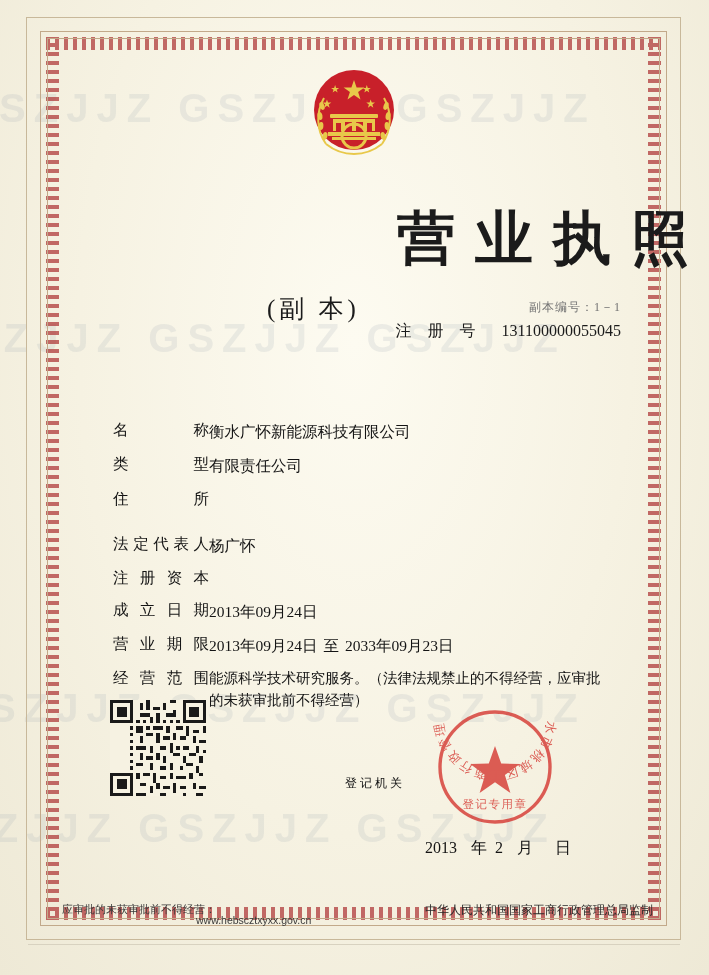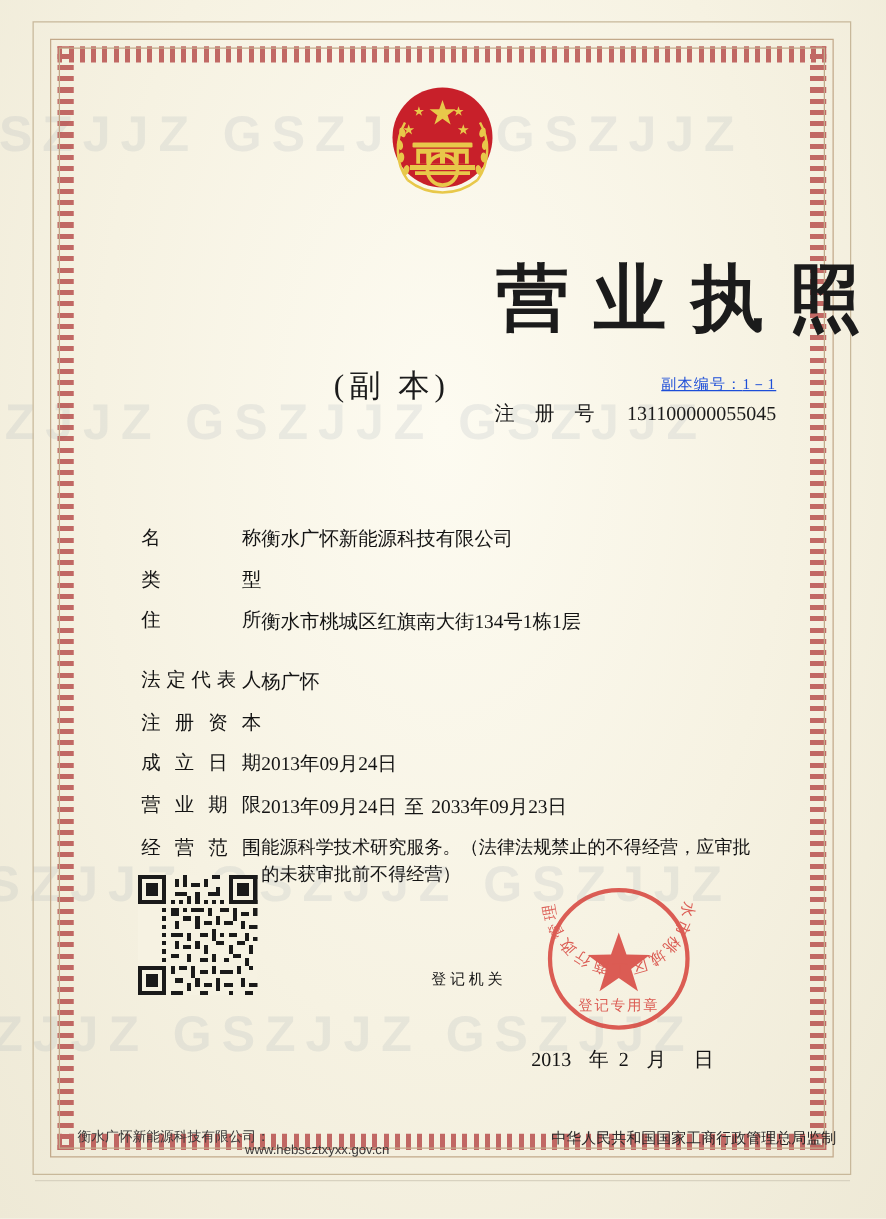--- a/index.html
+++ b/index.html
@@ -117,23 +117,22 @@
     text-align: center;
     font-size: 25px;
     letter-spacing: 4px;
     color: #1b1b1b;
   }
 
   .copy-no {
     position: absolute;
     right: 88px; top: 299px;
     font-size: 12px;
-    color: #1d4ed8;
+    color: #737373;
     letter-spacing: 1px;
-    text-decoration: underline;
   }
   .reg-no-row {
     position: absolute;
     right: 88px; top: 321px;
     font-size: 16px;
     color: #1b1b1b;
     white-space: nowrap;
   }
   .reg-no-label { letter-spacing: 6px; }
   .reg-no-value { margin-left: 20px; font-family: "Liberation Serif", serif; }
@@ -210,21 +209,21 @@
   }
   .footer-url {
     position: absolute;
     left: 196px; top: 914px;
     font-size: 10.5px;
     color: #3a3a3a;
     font-family: "Liberation Sans", sans-serif;
   }
   .footer-right {
     position: absolute;
-    right: 40px; top: 902px;
+    right: 56px; top: 902px;
     font-size: 12px;
     color: #2a2a2a;
     margin-left: 46px;
   }
   .footer-rule {
     position: absolute;
     left: 28px; top: 944px;
     width: 652px;
     border-top: 1px solid #d8d2c0;
   }
@@ -313,28 +312,28 @@
         <span>称</span>
       </div>
       <div class="value">衡水广怀新能源科技有限公司</div>
     </div>
 
     <div class="row">
       <div class="label">
         <span>类</span>
         <span>型</span>
       </div>
+      <div class="value">有限责任公司</div>
     </div>
 
     <div class="row gap-after">
       <div class="label">
         <span>住</span>
         <span>所</span>
       </div>
-      <div class="value">衡水市桃城区红旗南大街134号1栋1层</div>
     </div>
 
     <div class="row">
       <div class="label">
         <span>法</span>
         <span>定</span>
         <span>代</span>
         <span>表</span>
         <span>人</span>
       </div>
@@ -513,17 +512,17 @@
       </g>
     </svg>
   </div>
 
   <div class="reg-authority">登记机关</div>
 
   <div class="date-line">
     <span class="y">2013</span><span class="cn">年</span><span>2</span><span class="cn">月</span><span class="cn">日</span>
   </div>
 
-  <div class="footer-left">衡水广怀新能源科技有限公司：</div>
+  <div class="footer-left">应审批的未获审批前不得经营：</div>
   <div class="footer-url">www.hebscztxyxx.gov.cn</div>
   <div class="footer-right">中华人民共和国国家工商行政管理总局监制</div>
   <div class="footer-rule"></div>
 </div>
 
 </body></html>

